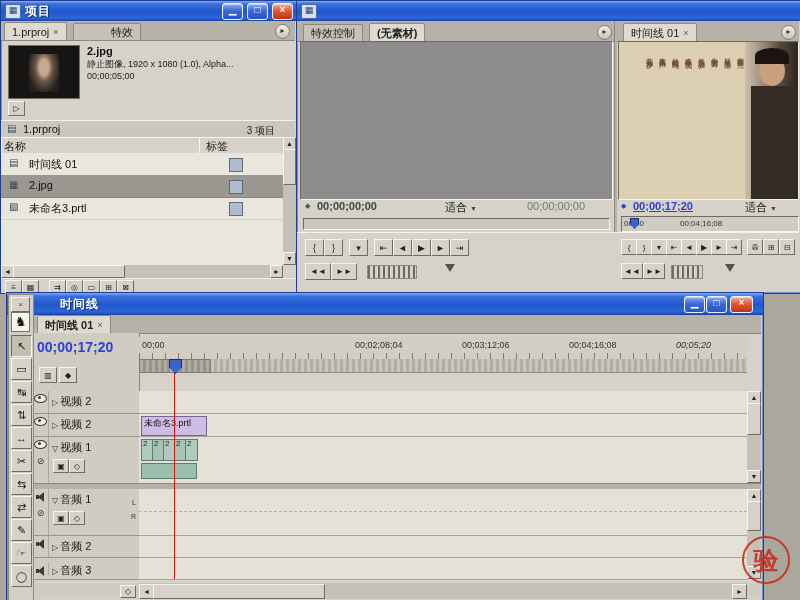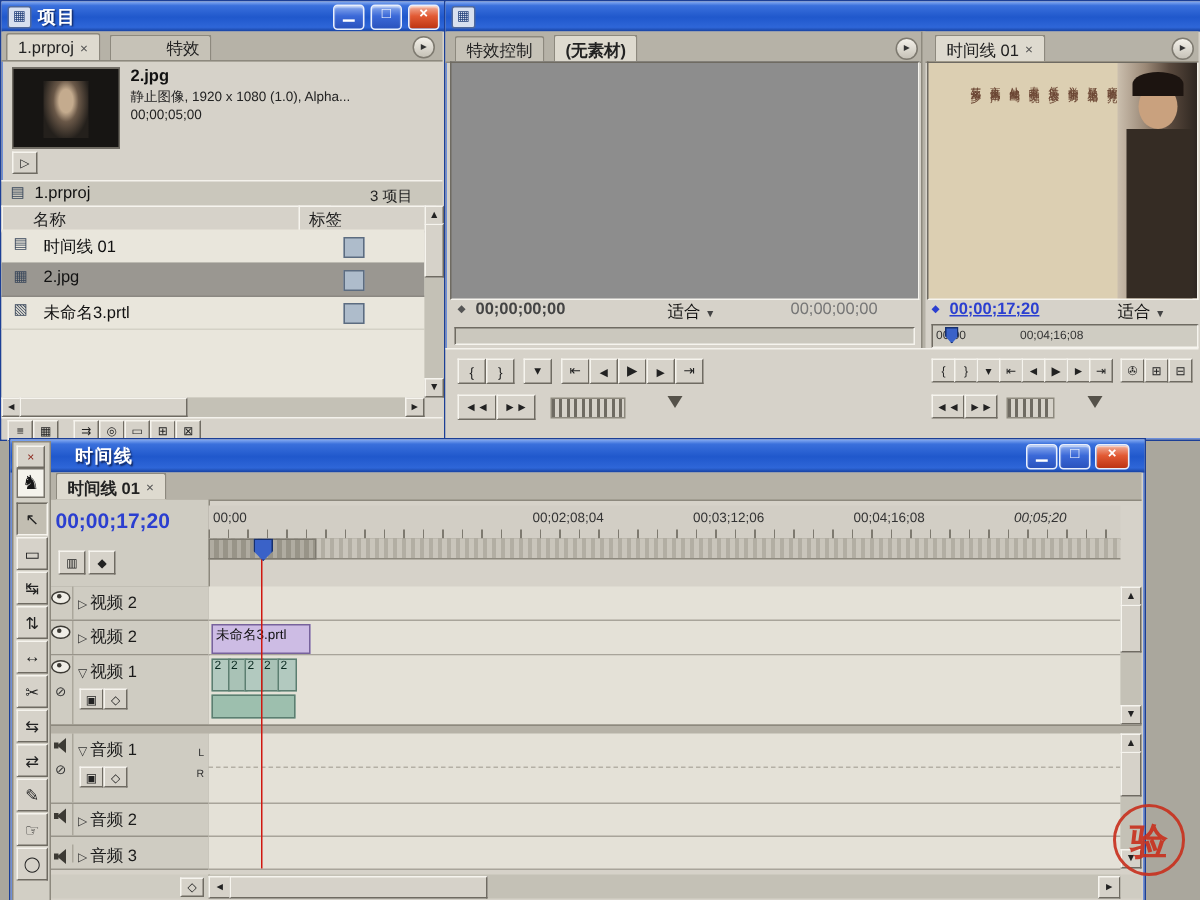--- a/index.html
+++ b/index.html
@@ -97,21 +97,21 @@
       <div style="font-size:9px;margin-top:1px;color:#222;">00;00;05;00</div>
     </div>
 
     <div class="abs" style="left:0;top:119px;width:294px;height:17px;background:#cac7bc;border-top:1px solid #f4f2ec;border-bottom:1px solid #8d897e;">
       <span class="abs icon-glyph" style="left:6px;top:2px;">▤</span>
       <span class="abs" style="left:22px;top:2px;font-size:11px;">1.prproj</span>
       <span class="abs" style="right:20px;top:3px;font-size:10px;color:#222;">3 项目</span>
     </div>
 
     <div class="abs" style="left:0;top:136px;width:294px;height:16px;">
-      <span class="btn3d abs" style="left:0;top:0;width:198px;height:16px;justify-content:flex-start;padding-left:20px;font-size:11px;">名称</span>
+      <span class="btn3d abs" style="left:0;top:0;width:198px;height:16px;justify-content:flex-start;padding-left:2px;font-size:11px;">名称</span>
       <span class="btn3d abs" style="left:198px;top:0;width:84px;height:16px;justify-content:flex-start;padding-left:6px;font-size:11px;">标签</span>
     </div>
 
     <div class="abs" style="left:0;top:152px;width:282px;height:112px;background:#e9e6dc;">
       <div class="abs" style="left:0;top:0;width:282px;height:22px;border-bottom:1px solid #d4d1c6;">
         <span class="abs icon-glyph" style="left:8px;top:4px;">▤</span>
         <span class="abs" style="left:28px;top:4px;">时间线 01</span>
         <span class="swatch" style="left:228px;top:5px;"></span>
       </div>
       <div class="abs" style="left:0;top:22px;width:282px;height:22px;background:#9a9791;border-bottom:1px solid #8b8882;">
@@ -244,21 +244,21 @@
       
       <span class="btn3d abs" style="left:324px;top:30px;width:20px;height:14px;font-size:8px;">◄◄</span>
       <span class="btn3d abs" style="left:346px;top:30px;width:20px;height:14px;font-size:8px;">►►</span>
       <span class="jog abs" style="left:374px;top:32px;width:30px;height:12px;"></span>
       <span class="shuttle abs" style="left:410px;top:30px;width:62px;height:14px;"></span>
     </div>
   </div>
 
   <div class="win" style="left:6px;top:292px;width:756px;height:308px;">
     <div class="titlebar" style="height:22px;">
-      <span class="tb-title" style="margin-left:24px;padding-left:15px;">时间线</span>
+      <span class="tb-title" style="margin-left:34px;padding-left:15px;">时间线</span>
       <span class="tb-btn" style="position:absolute;left:677px;top:3px;">▁</span>
       <span class="tb-btn" style="position:absolute;left:699px;top:3px;">□</span>
       <span class="tb-btn close" style="position:absolute;left:723px;top:3px;width:21px;">×</span>
     </div>
     <div class="abs tabsrow" style="left:26px;top:22px;width:728px;height:18px;">
       <div class="ptab active" style="left:4px;bottom:0;">
         <span style="font-weight:bold;">时间线 01</span>
         <span class="tabx">×</span>
       </div>
     </div>

